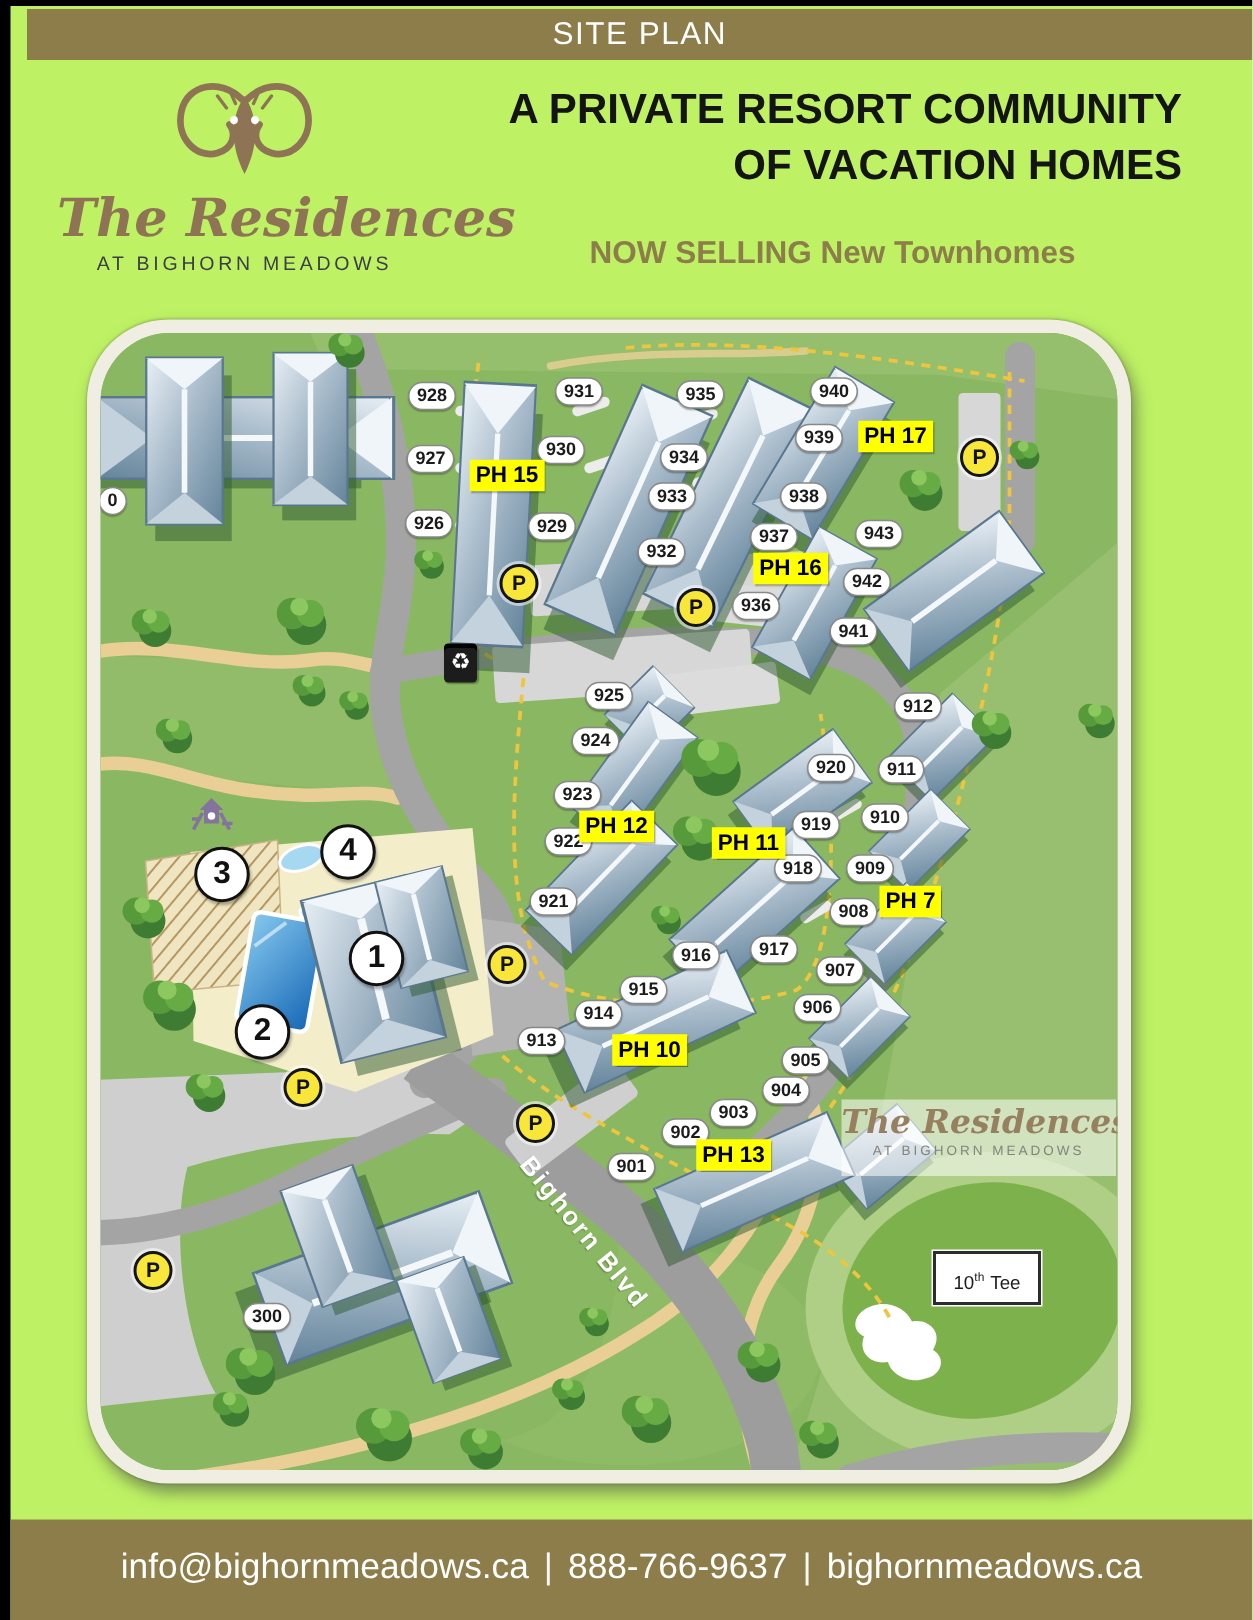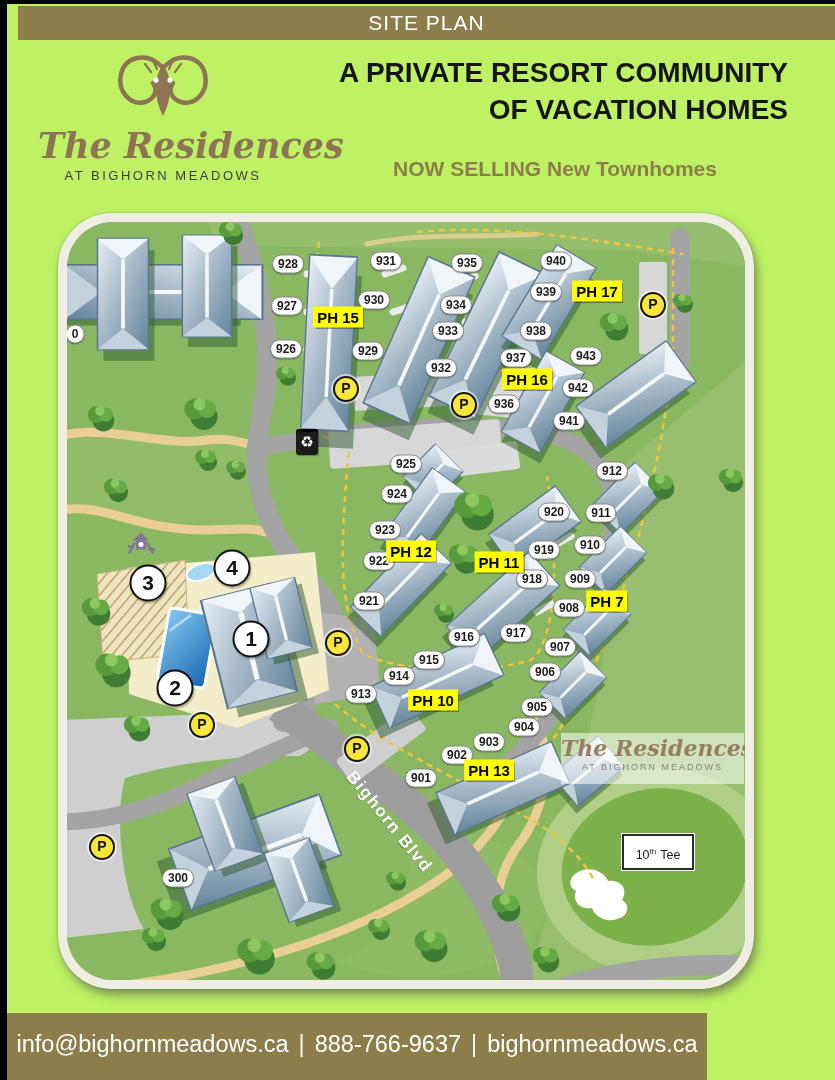--- a/index.html
+++ b/index.html
@@ -55,21 +55,21 @@
   .wm1{font-family:"DejaVu Serif",serif;font-style:italic;font-weight:700;font-size:22px;
        color:#97805f;line-height:26px;white-space:nowrap;}
   .wm2{font-size:9px;letter-spacing:2px;color:#84847a;font-weight:500;margin-top:1px;}
   .tee{position:absolute;left:555px;top:612px;width:68px;height:32px;background:#fff;
        border:2px solid #2c2c2c;box-shadow:0 0 0 1px #fff;text-align:center;line-height:32px;
        font-size:12.5px;color:#1c1c1c;}
   .tee sup{font-size:8px;}
   .tee-word{margin-left:4px;}
 
   
-  .footer{position:absolute;left:7px;top:1013px;width:700px;height:67px;background:#8c7d4b;
+  .footer{position:absolute;left:7px;top:1013px;width:828px;height:67px;background:#8c7d4b;
           color:#ffffff;text-align:center;line-height:62px;font-size:23.5px;font-weight:400;}
   .footer .sep{margin:0 10px;opacity:.95;}
 </style>
 </head>
 <body>
 
 <div class="page">
   <div class="edge-top"></div>
   <div class="edge-left"></div>
 

